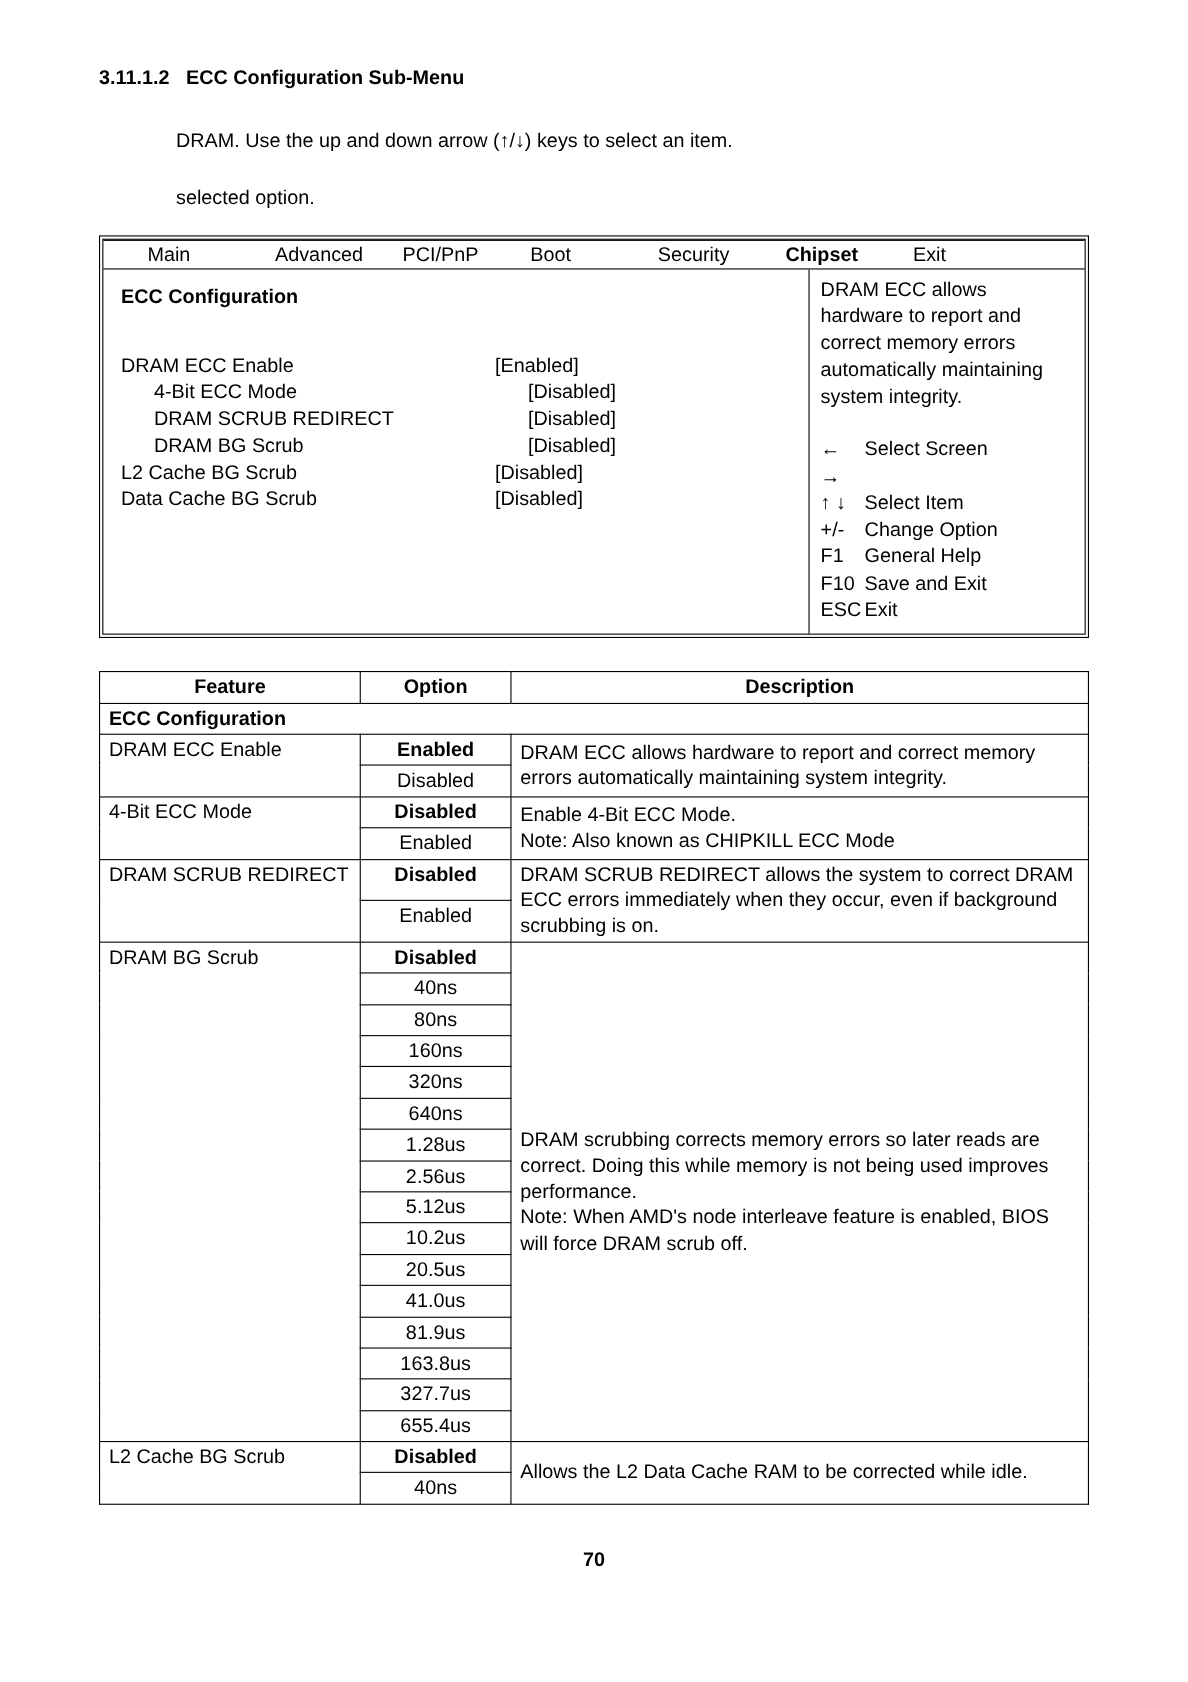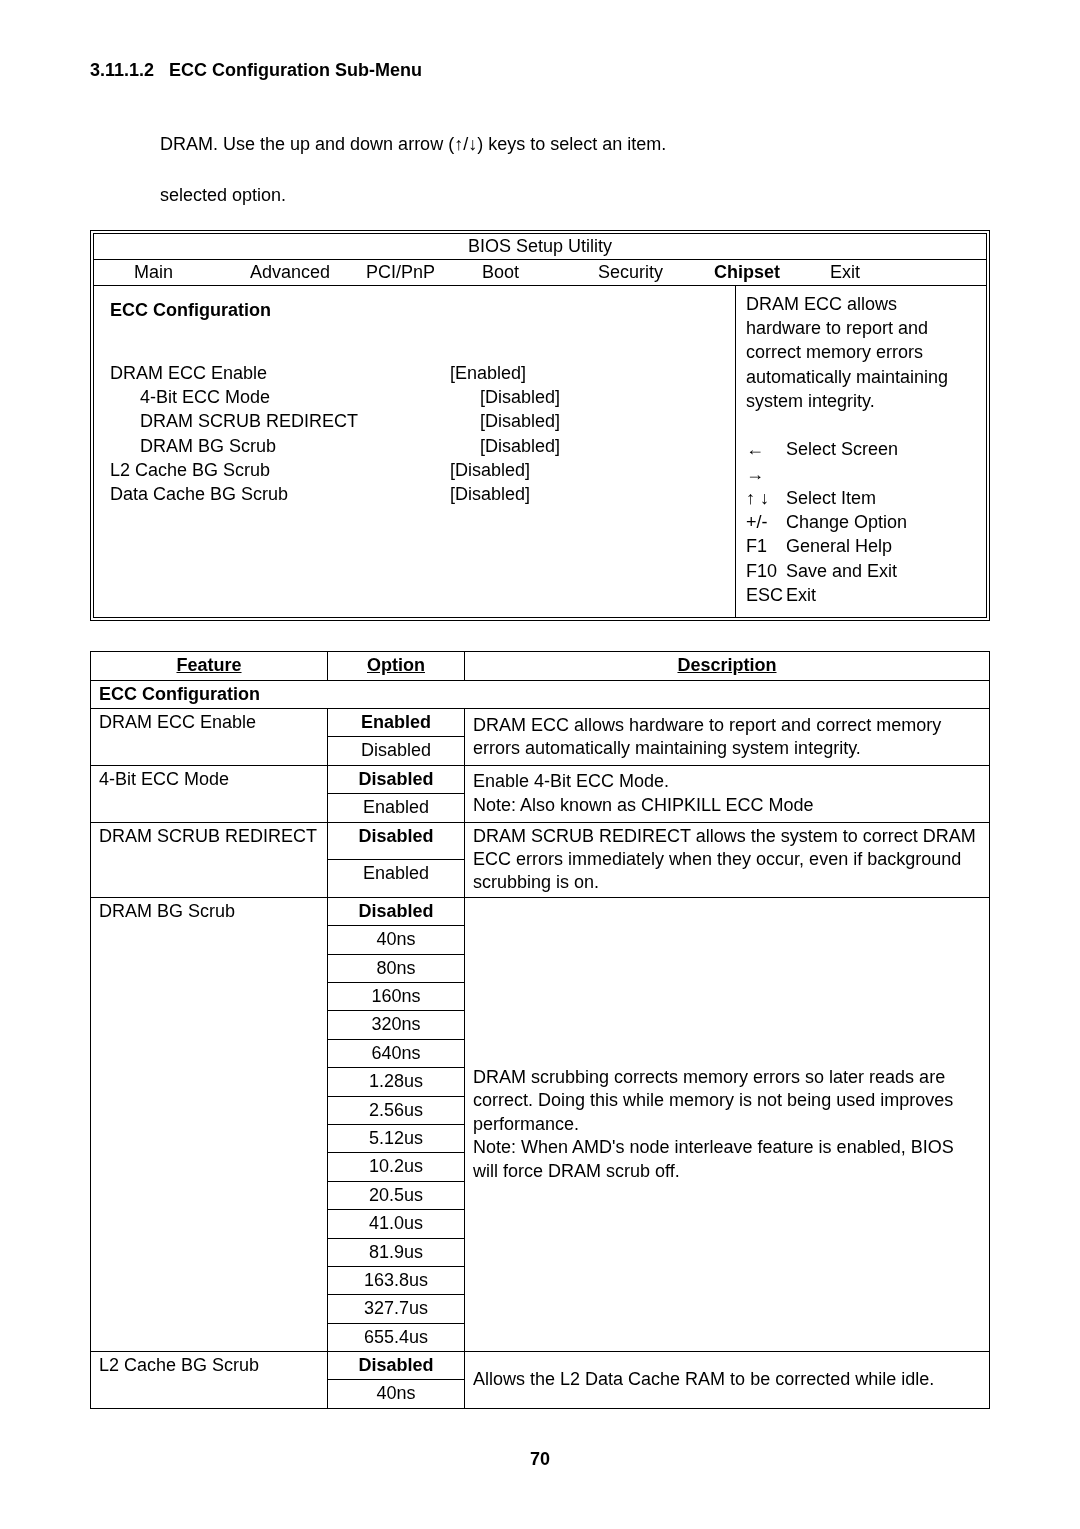--- a/index.html
+++ b/index.html
@@ -7,21 +7,21 @@
       padding: 60px 90px 40px;
       font-family: Arial, Helvetica, sans-serif;
       font-size: 18px;
       color: #000;
       background: #fff;
       width: 1080px;
       box-sizing: border-box;
     }
     .heading {
       font-weight: bold;
-      margin-bottom: 26px;
+      margin-bottom: 10px;
     }
     .intro {
       margin: 0 0 22px 70px;
       line-height: 1.4;
     }
     .arrow {
       font-weight: bold;
     }
     
     .bios-panel {
@@ -93,21 +93,20 @@
     table.feat th, table.feat td {
       border: 1px solid #000;
       padding: 2px 8px;
       vertical-align: top;
       text-align: left;
       line-height: 1.3;
     }
     table.feat th {
       text-align: center;
       font-weight: bold;
-      text-decoration: underline;
     }
     .col-feat { width: 220px; }
     .col-opt { width: 120px; text-align: center !important; }
     .sect-head {
       font-weight: bold;
     }
     .bold {
       font-weight: bold;
     }
     .center {
@@ -129,21 +128,20 @@
 </div>
 
 <div class="intro">
   <br>
   <span>DRAM. Use the up and down arrow (</span><span class="arrow">↑</span>/<span class="arrow">↓</span><span>) keys to select an item.</span><br>
   <br>
   <span>selected option.</span>
 </div>
 
 <div class="bios-panel">
-  <div class="bios-title">BIOS Setup Utility</div>
   <div class="menubar">
     <span>Main</span>
     <span>Advanced</span>
     <span>PCI/PnP</span>
     <span>Boot</span>
     <span>Security</span>
     <span class="active">Chipset</span>
     <span>Exit</span>
   </div>
   <div class="bios-body">

